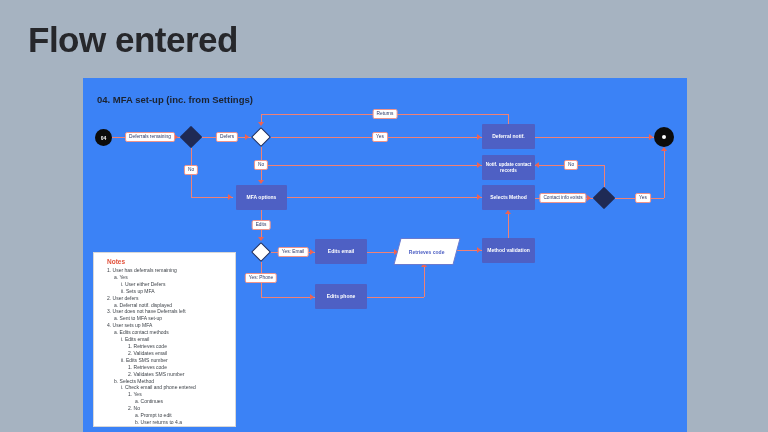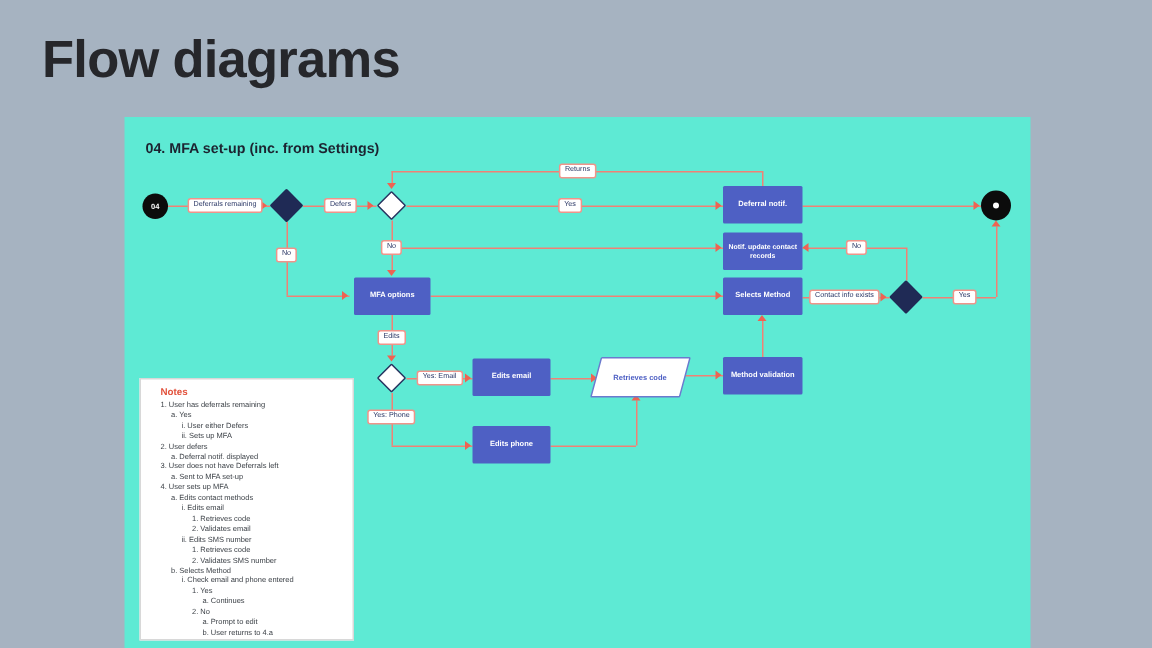--- a/index.html
+++ b/index.html
@@ -8,21 +8,21 @@
     background:#a6b3c1;
     font-family:"Liberation Sans","DejaVu Sans",sans-serif;
     position:relative;
   }
   .page-title{
     position:absolute;left:28px;top:20px;margin:0;
     font-size:35px;font-weight:800;letter-spacing:-0.5px;color:#26272b;
   }
   .canvas{
     position:absolute;left:83px;top:78px;width:604px;height:354px;
-    background:#5eead4;
+    background:#3b82f6;
   }
   .heading{
     position:absolute;left:14px;top:16px;
     font-size:9.5px;font-weight:bold;color:#1c2330;
   }
   
   .ln{position:absolute;background:#f08175;}
   .ln-h{height:1px;}
   .ln-v{width:1px;}
   .arr{position:absolute;width:0;height:0;}
@@ -69,21 +69,21 @@
     position:absolute;left:10px;top:174px;width:143px;height:175px;
     background:#fff;border:1px solid #d8d8d8;box-sizing:border-box;
     padding:5px 6px 4px 13px;overflow:hidden;
   }
   .notes-title{font-size:6.5px;font-weight:bold;color:#e2513b;margin-bottom:2px;}
   .note-line{font-size:5px;line-height:6.9px;color:#3d4248;white-space:nowrap;}
 </style>
 </head>
 <body>
 
-<h1 class="page-title">Flow diagrams</h1>
+<h1 class="page-title">Flow entered</h1>
 
 <div class="canvas">
   <div class="heading">04. MFA set-up (inc. from Settings)</div>
 
   <i class="ln ln-h" style="left:28px;top:59px;width:69px"></i>
   <i class="ln ln-h" style="left:119px;top:59px;width:49px"></i>
   <i class="ln ln-h" style="left:178px;top:36px;width:247px"></i>
   <i class="ln ln-h" style="left:188px;top:59px;width:211px"></i>
   <i class="ln ln-h" style="left:452px;top:59px;width:119px"></i>
   <i class="ln ln-h" style="left:178px;top:87px;width:221px"></i>

